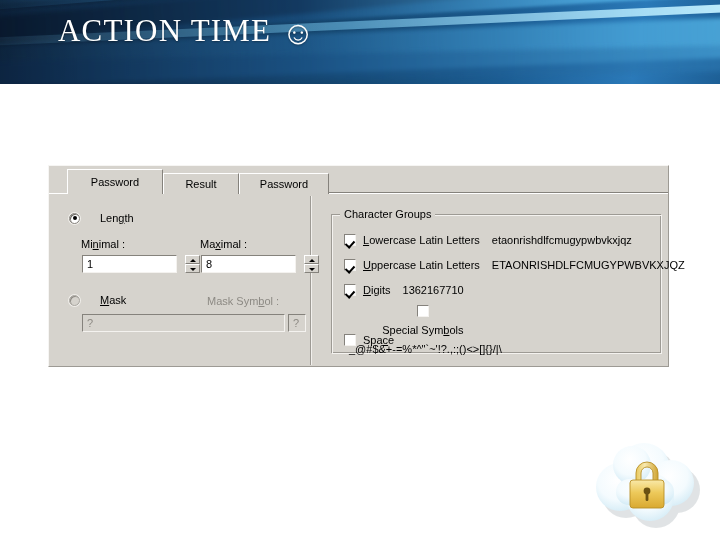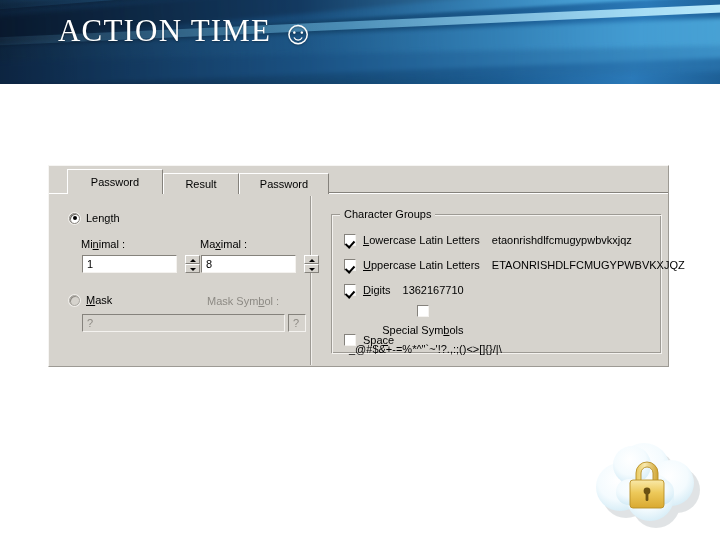--- a/index.html
+++ b/index.html
@@ -172,21 +172,21 @@
     left: 262px; top: 2px;
     width: 1px; height: 169px;
     background: #f2f0ed;
   }
 
   
   .radio-row {
     position: absolute;
     display: flex;
     align-items: center;
-    gap: 6px;
+    gap: 20px;
     white-space: nowrap;
   }
   .radio {
     width: 11px; height: 11px;
     border-radius: 50%;
     background: #ffffff;
     border: 1px solid #85827c;
     box-shadow: inset 1px 1px 0 #6e6b66, 0 0 0 1px #f0eeea;
     position: relative;
     box-sizing: border-box;

